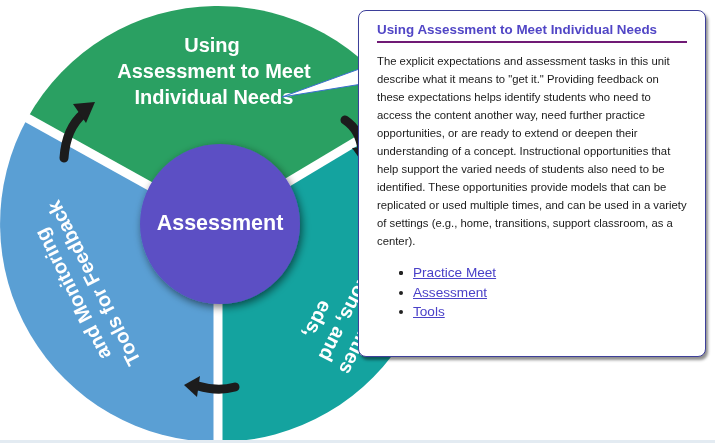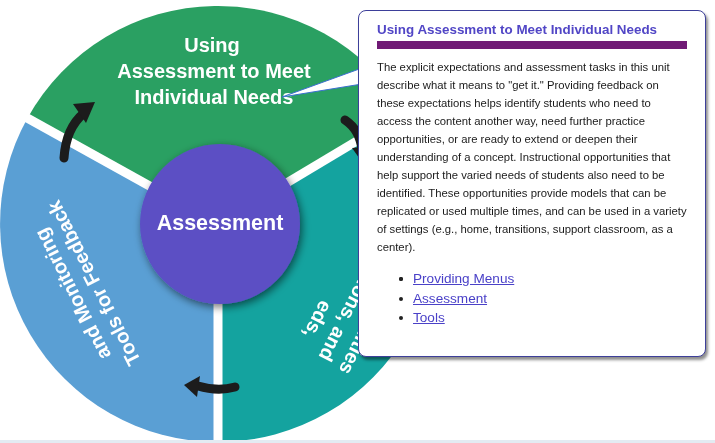--- a/index.html
+++ b/index.html
@@ -14,21 +14,21 @@
     position: absolute; left: 358px; top: 10px; width: 348px; height: 347px;
     box-sizing: border-box;
     background: #ffffff;
     border: 1.5px solid #3d3f9a;
     border-radius: 8px;
     box-shadow: 2px 3px 3px rgba(0,0,0,0.45);
     padding: 11px 18px 0 18px;
   }
   .popup-title {
     font-weight: bold; font-size: 13.4px; color: #5146c6;
-    padding-bottom: 4px; border-bottom: 8px solid #701a75; margin: 0 0 9px 0;
+    padding-bottom: 4px; border-bottom: 2px solid #701a75; margin: 0 0 9px 0;
     letter-spacing: 0px;
   }
   .popup-body {
     font-size: 11.3px; line-height: 18px; color: #1a1a1a; margin: 0;
   }
   .popup-list { list-style: none; margin: 13px 0 0 0; padding: 0 0 0 19px; }
   .popup-list li { font-size: 13.6px; line-height: 19.5px; position: relative; padding-left: 17px; }
   .popup-list li .bullet {
     position: absolute; left: 3px; top: 8px; width: 4px; height: 4px; border-radius: 50%; background: #222;
   }
@@ -100,17 +100,17 @@
   <polygon points="282,97 362,68 362,84" fill="#ffffff" stroke="#3b6fd0" stroke-width="1"></polygon>
 </svg>
 
 <div class="bottom-line"></div>
 
 <div class="popup">
   <h2 class="popup-title">Using Assessment to Meet Individual Needs</h2>
   <p class="popup-body">The explicit expectations and assessment tasks in this unit describe what it means to "get it." Providing feedback on these expectations helps identify students who need to access the content another way, need further practice opportunities, or are ready to extend or deepen their understanding of a concept. Instructional opportunities that help support the varied needs of students also need to be identified. These opportunities provide models that can be replicated or used multiple times, and can be used in a variety of settings (e.g., home, transitions, support classroom, as a center).</p>
   <ul class="popup-list">
     <li><span class="bullet"></span></li>
-    <li><span class="bullet"></span><a>Providing Menus</a></li>
+    <li><span class="bullet"></span><a>Practice Meet</a></li>
     <li><span class="bullet"></span><a>Assessment</a></li>
     <li><span class="bullet"></span><a>Tools</a></li>
   </ul>
 </div>
 
 </body></html>

